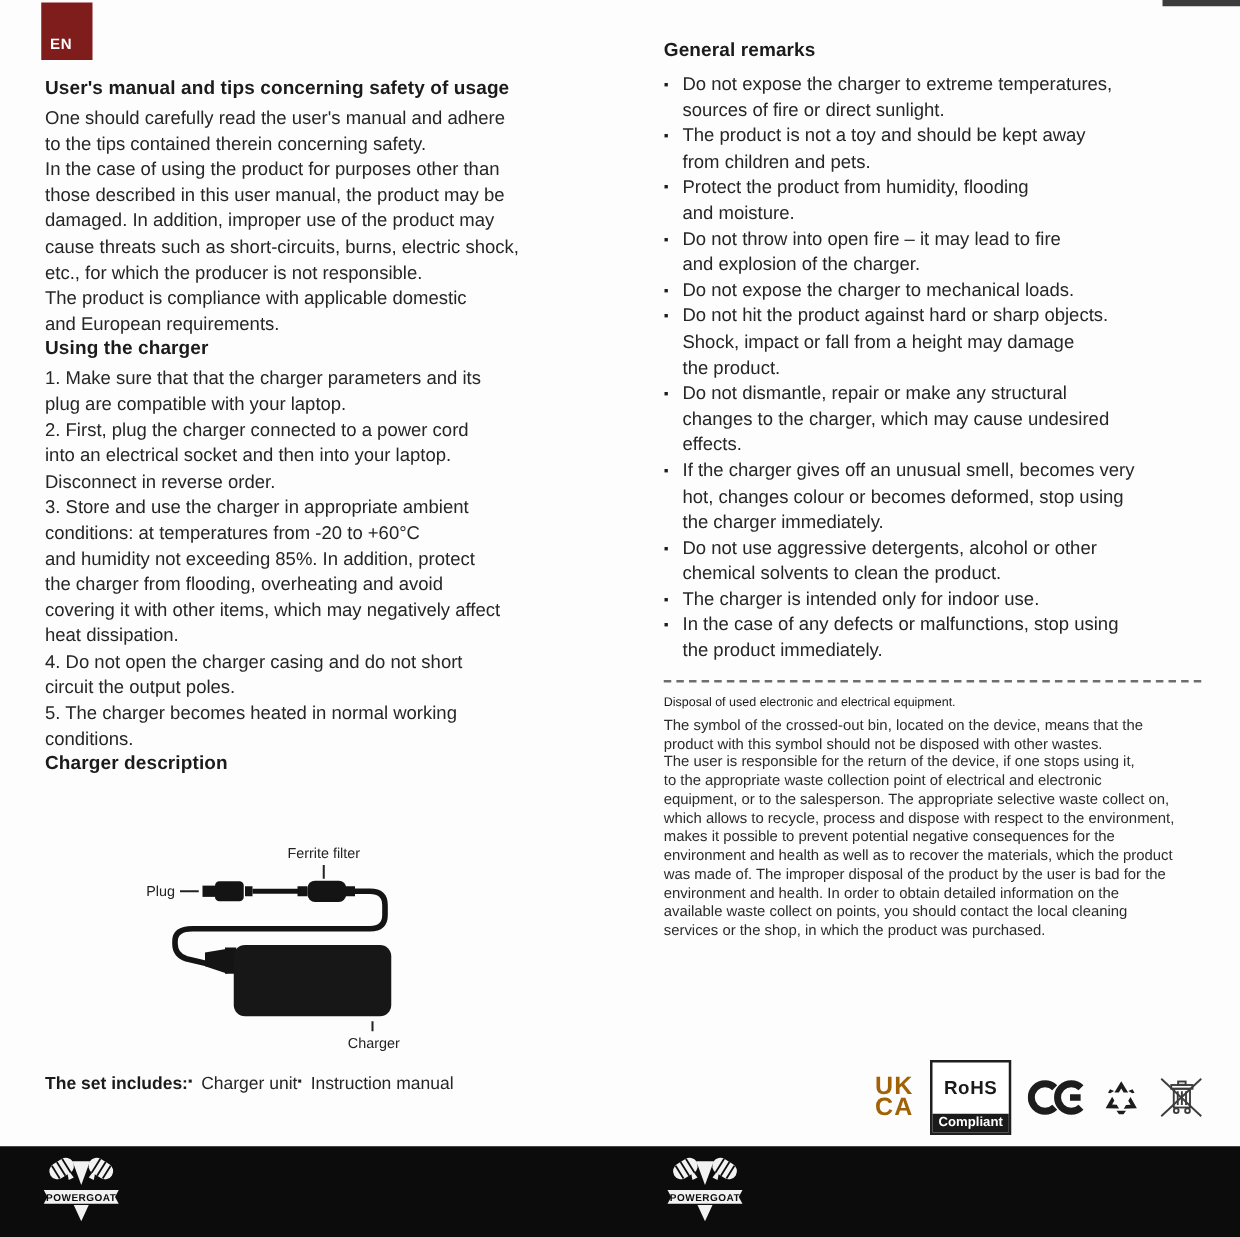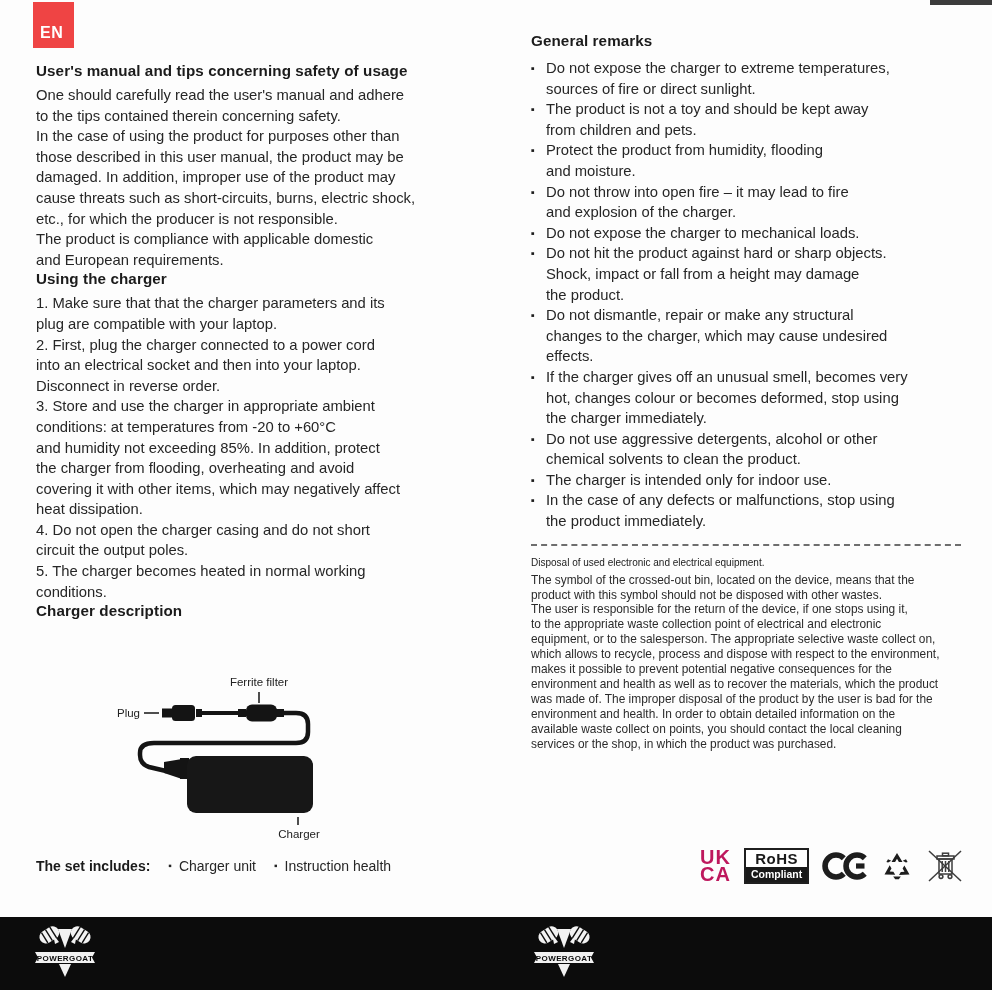--- a/index.html
+++ b/index.html
@@ -4,43 +4,43 @@
 <style>
   html,body{margin:0;padding:0;background:#e8e8e8;}
   .page{
     position:relative;width:992px;height:990px;margin:0 auto;
     background:#fdfdfd;overflow:hidden;
     font-family:"Liberation Sans","DejaVu Sans",sans-serif;
     color:#262626;
   }
   .en-badge{
     position:absolute;left:33px;top:2px;width:41px;height:46px;
-    background:#ef4444;color:#fff;display:flex;align-items:flex-end;
-    font-weight:bold;font-size:16px;padding:0 0 6px 7px;box-sizing:border-box;
+    background:#7f1d1d;color:#fff;display:flex;align-items:flex-end;
+    font-weight:bold;font-size:12px;padding:0 0 6px 7px;box-sizing:border-box;
     letter-spacing:.5px;
   }
   .corner-sliver{position:absolute;right:0;top:0;width:62px;height:5px;background:#1a1a1a;opacity:.85;}
   .col-left{position:absolute;left:36px;top:62px;width:436px;}
   .col-right{position:absolute;left:531px;top:32px;width:432px;}
   h2{font-size:15.2px;margin:0;color:#1b1b1b;letter-spacing:.1px;}
   .body-txt{font-size:14.8px;line-height:20.6px;white-space:pre-line;margin:6px 0 0 0;}
   .mt{}
   ul.remarks{list-style:none;margin:9px 0 0 0;padding:0;font-size:14.8px;line-height:20.6px;}
   ul.remarks li{position:relative;padding-left:15px;white-space:pre-line;}
   ul.remarks li::before{content:"▪";position:absolute;left:0;top:0;font-size:11px;line-height:20.6px;color:#1d1d1d;}
   .dashed-sep{border:none;border-top:2px dashed #6e6e6e;margin:12px 0 0 0;width:430px;}
   .disposal-head{font-size:10px;font-weight:normal;color:#1b1b1b;margin-top:11px;}
   .disposal-body{font-size:11.9px;line-height:14.9px;white-space:pre-line;margin-top:5px;color:#2b2b2b;}
   .marks-row{position:absolute;left:700px;top:848px;display:flex;align-items:center;gap:13px;}
-  .ukca{font-weight:800;font-size:20px;line-height:17px;color:#be185d;letter-spacing:1px;font-family:"Liberation Sans",sans-serif;}
+  .ukca{font-weight:800;font-size:20px;line-height:17px;color:#a16207;letter-spacing:1px;font-family:"Liberation Sans",sans-serif;}
   .rohs{border:2.5px solid #1f1f1f;text-align:center;background:#fff;}
-  .rohs-top{font-weight:800;font-size:15px;padding:0 7px;color:#1a1a1a;letter-spacing:.5px;}
+  .rohs-top{font-weight:800;font-size:15px;padding:12px 7px;color:#1a1a1a;letter-spacing:.5px;}
   .rohs-bot{background:#1a1a1a;color:#fff;font-size:10.5px;font-weight:600;padding:1px 5px 2px;}
   .diagram{position:absolute;left:36px;top:660px;}
-  .set-line{position:absolute;left:36px;top:858px;font-size:14px;display:flex;align-items:center;gap:18px;}
+  .set-line{position:absolute;left:36px;top:858px;font-size:14px;display:flex;align-items:center;gap:0;}
   .set-label{font-weight:bold;color:#1b1b1b;}
   .set-item{display:flex;align-items:center;gap:7px;}
   .sq{font-size:10px;line-height:1;}
   .footer{position:absolute;left:0;top:917px;width:992px;height:73px;background:#0c0c0c;}
   .goat{position:absolute;top:5px;}
   .goat.g1{left:33px;} .goat.g2{left:532px;}
 </style>
 </head>
 <body>
 
@@ -113,21 +113,21 @@
   </div>
 
   <div class="set-line">
     <span class="set-label">The set includes:</span>
     <span class="set-item">
       <span class="sq">▪</span>
       <span>Charger unit</span>
     </span>
     <span class="set-item">
       <span class="sq">▪</span>
-      <span>Instruction health</span>
+      <span>Instruction manual</span>
     </span>
   </div>
 
   <div class="col-right">
     <h2>General remarks</h2>
     <ul class="remarks">
       <li>Do not expose the charger to extreme temperatures,
 sources of fire or direct sunlight.</li>
       <li>The product is not a toy and should be kept away
 from children and pets.</li>

